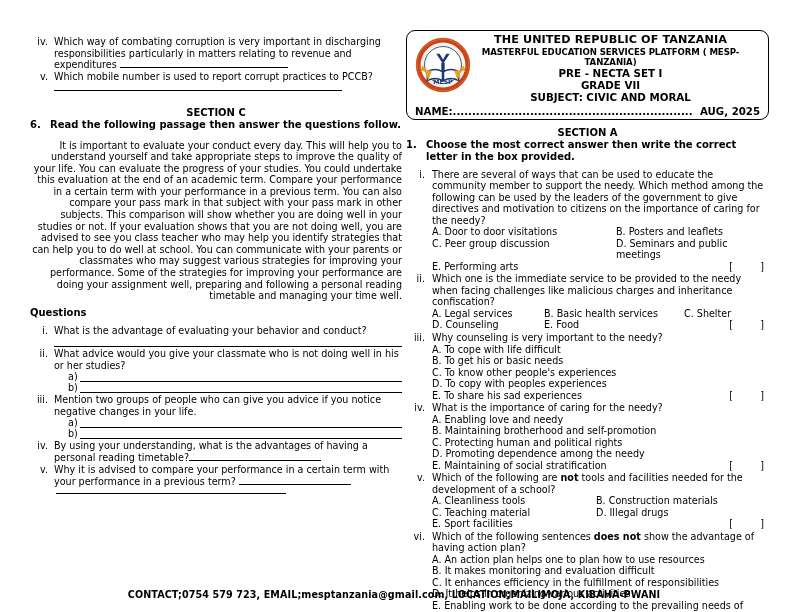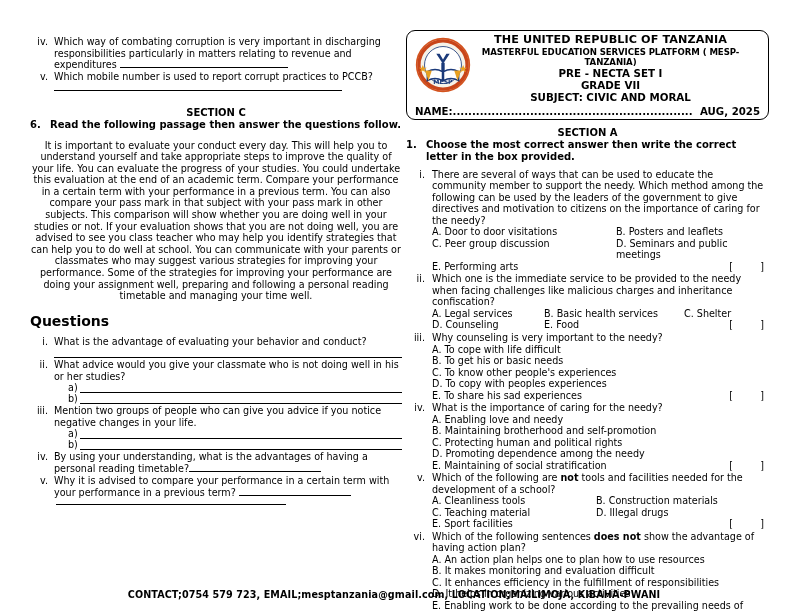--- a/index.html
+++ b/index.html
@@ -97,26 +97,26 @@
   .instruction .num {
     width: 20px;
     flex: 0 0 20px;
   }
   .instruction .txt { flex: 1; }
 
   .para {
     font-size: 9.6px;
     line-height: 1.21;
     margin-top: 9px;
-    text-align: center;
+    text-align: right;
   }
   .questions-head {
     font-weight: bold;
-    font-size: 14px;
-    margin-top: 11px;
+    font-size: 10px;
+    margin-top: 5px;
   }
 
   
   .qrow {
     display: flex;
     font-size: 9.6px;
     line-height: 1.2;
     margin-top: 2px;
   }
   .qrow .rn {

